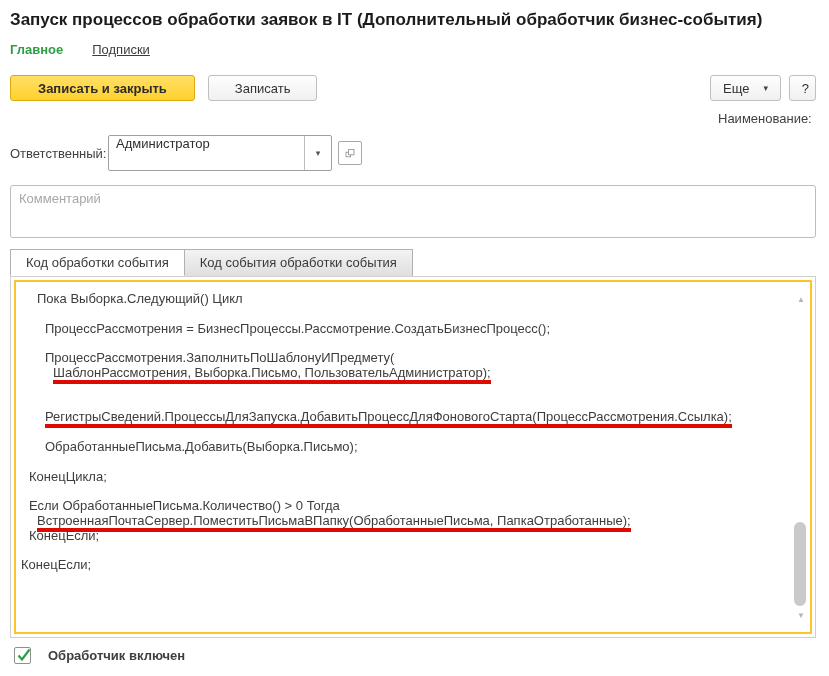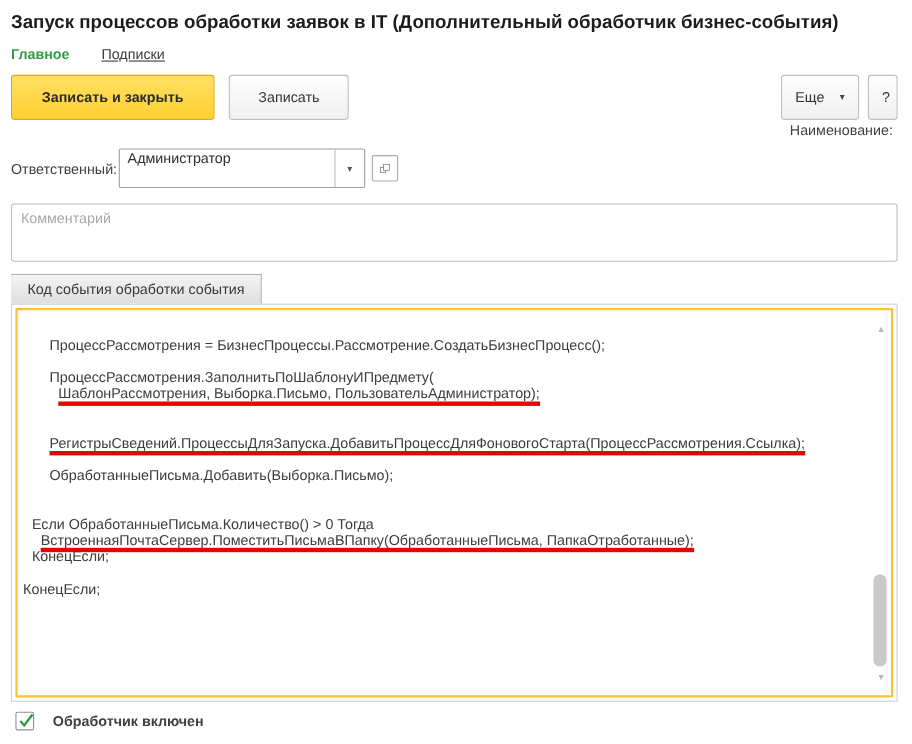--- a/index.html
+++ b/index.html
@@ -23,21 +23,21 @@
     margin-top:9px;font-size:17px;font-weight:bold;color:#1c1c1c;line-height:21px;
   }
   .nav{margin-top:12px;display:flex;align-items:center;font-size:13px;text-align:center;}
   .nav-item{cursor:default;}
   .nav-item.active{color:var(--green);font-weight:bold;}
   .nav-item.plain{color:#3c3c3c;margin-left:29px;text-decoration:underline;}
 
   
   .cmdbar{margin-top:18px;display:flex;align-items:center;height:26px;}
   .btn{
-    height:41px;display:inline-flex;align-items:center;justify-content:flex-end;
+    height:26px;display:inline-flex;align-items:center;justify-content:flex-end;
     background:linear-gradient(#fefefe,#f0f0f0);
     border:1px solid #bfbfbf;border-radius:3px;color:#333;
     font-size:13px;cursor:pointer;white-space:nowrap;
   }
   .btn-primary{
     background:linear-gradient(var(--yellow-top),var(--yellow-bottom));
     border:1px solid #dcab12;font-weight:bold;color:#2b2b2b;
     padding:0 27px;
   }
   .btn-save{margin-left:13px;padding:0 26px;}
@@ -161,37 +161,40 @@
         <rect x="5.5" y="1.5" width="8" height="8" fill="#ffffff" stroke="#767676" stroke-width="1"></rect>
       </svg>
     </button>
   </div>
 
   <div class="comment">
     <textarea placeholder="Комментарий" style=""></textarea>
   </div>
 
   <div class="tabs">
+    <div class="tab active">Код обработки события</div>
     <div class="tab inactive">Код события обработки события</div>
   </div>
 
   <div class="panel">
     <div class="editor">
       <div id="code-lines">
+          <div class="code-line" style="padding-left: 16px;"><span>Пока Выборка.Следующий() Цикл</span></div>
           <div class="code-line" style="padding-left: 0px;">&nbsp;</div>
           <div class="code-line" style="padding-left: 24px;"><span>ПроцессРассмотрения = БизнесПроцессы.Рассмотрение.СоздатьБизнесПроцесс();</span></div>
           <div class="code-line" style="padding-left: 0px;">&nbsp;</div>
           <div class="code-line" style="padding-left: 24px;"><span>ПроцессРассмотрения.ЗаполнитьПоШаблонуИПредмету(</span></div>
           <div class="code-line" style="padding-left: 32px;"><span class="u">ШаблонРассмотрения, Выборка.Письмо, ПользовательАдминистратор);</span></div>
           <div class="code-line" style="padding-left: 0px;">&nbsp;</div>
           <div class="code-line" style="padding-left: 0px;">&nbsp;</div>
           <div class="code-line" style="padding-left: 24px;"><span class="u">РегистрыСведений.ПроцессыДляЗапуска.ДобавитьПроцессДляФоновогоСтарта(ПроцессРассмотрения.Ссылка);</span></div>
           <div class="code-line" style="padding-left: 0px;">&nbsp;</div>
           <div class="code-line" style="padding-left: 24px;"><span>ОбработанныеПисьма.Добавить(Выборка.Письмо);</span></div>
           <div class="code-line" style="padding-left: 0px;">&nbsp;</div>
+          <div class="code-line" style="padding-left: 8px;"><span>КонецЦикла;</span></div>
           <div class="code-line" style="padding-left: 0px;">&nbsp;</div>
           <div class="code-line" style="padding-left: 8px;"><span>Если ОбработанныеПисьма.Количество() &gt; 0 Тогда</span></div>
           <div class="code-line" style="padding-left: 16px;"><span class="u">ВстроеннаяПочтаСервер.ПоместитьПисьмаВПапку(ОбработанныеПисьма, ПапкаОтработанные);</span></div>
           <div class="code-line" style="padding-left: 8px;"><span>КонецЕсли;</span></div>
           <div class="code-line" style="padding-left: 0px;">&nbsp;</div>
           <div class="code-line" style="padding-left: 0px;"><span>КонецЕсли;</span></div>
         </div>
       <span class="sb-arrow sb-up">▲</span>
       <div class="sb-thumb"></div>
       <span class="sb-arrow sb-down">▼</span>

